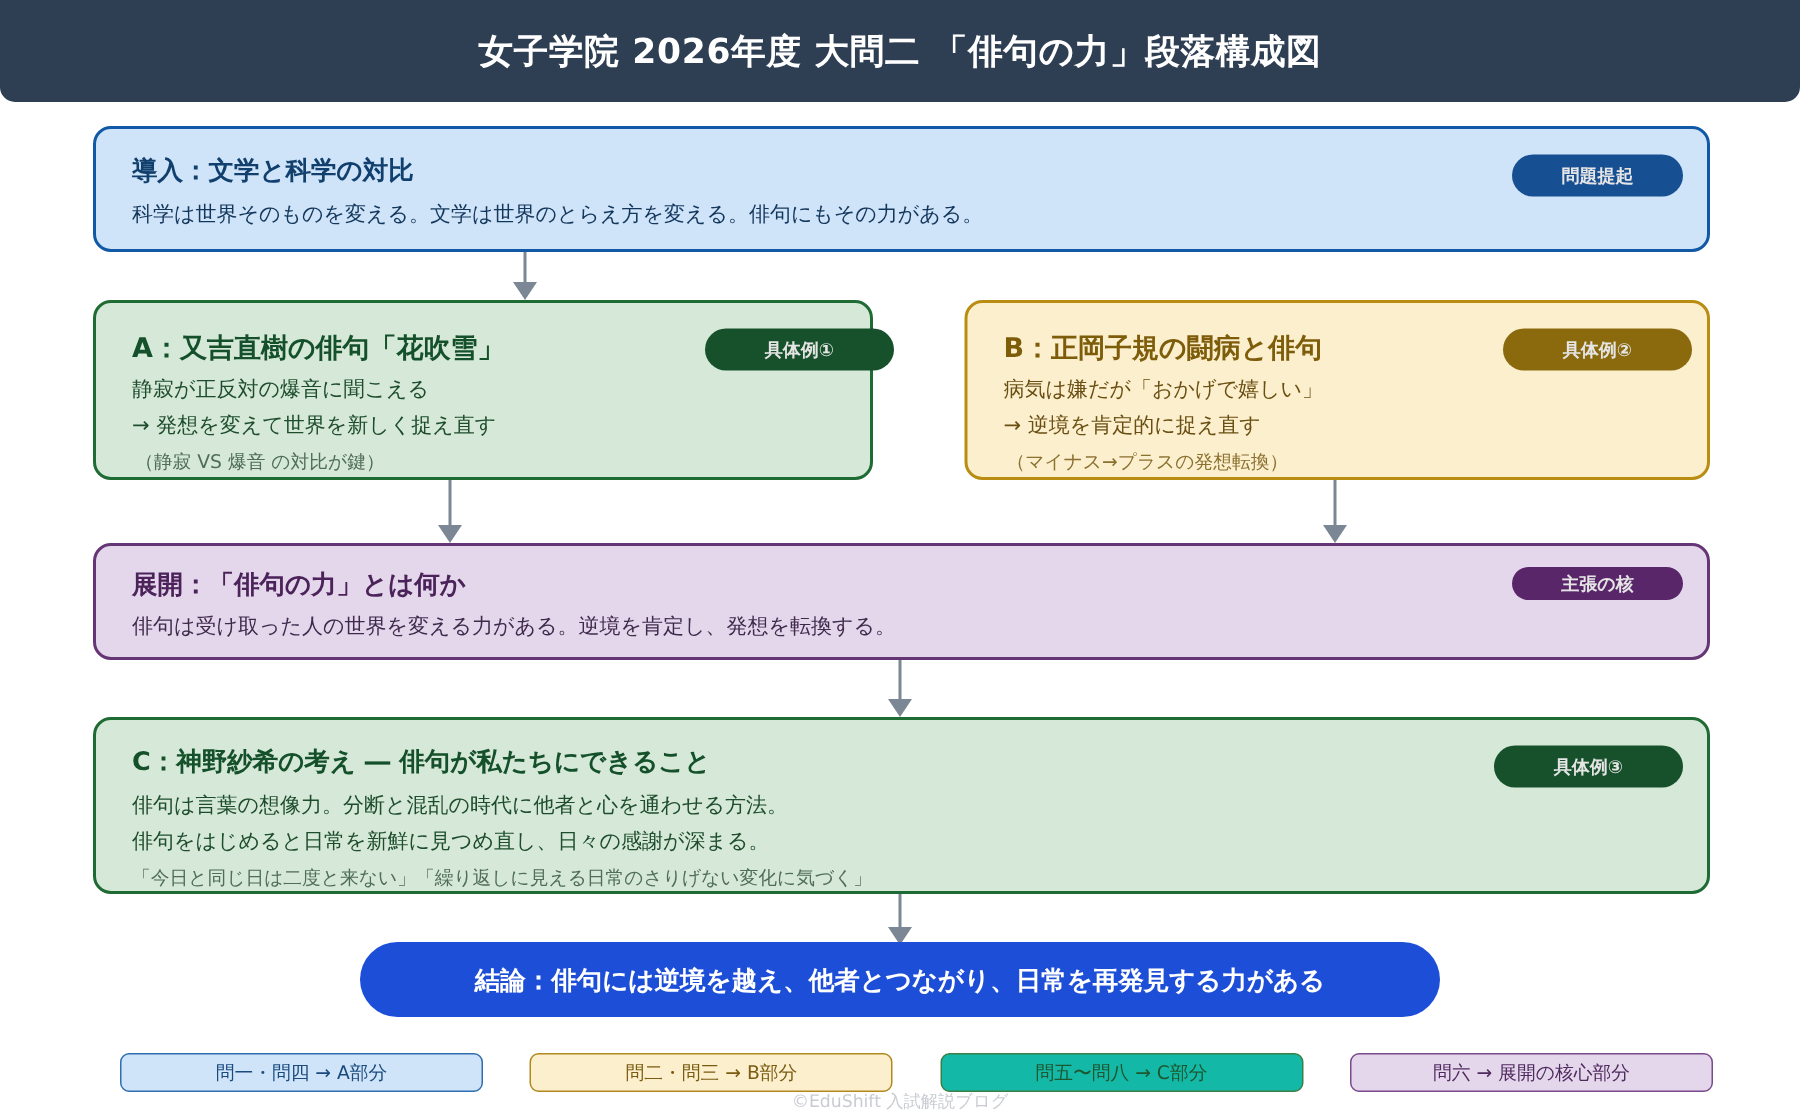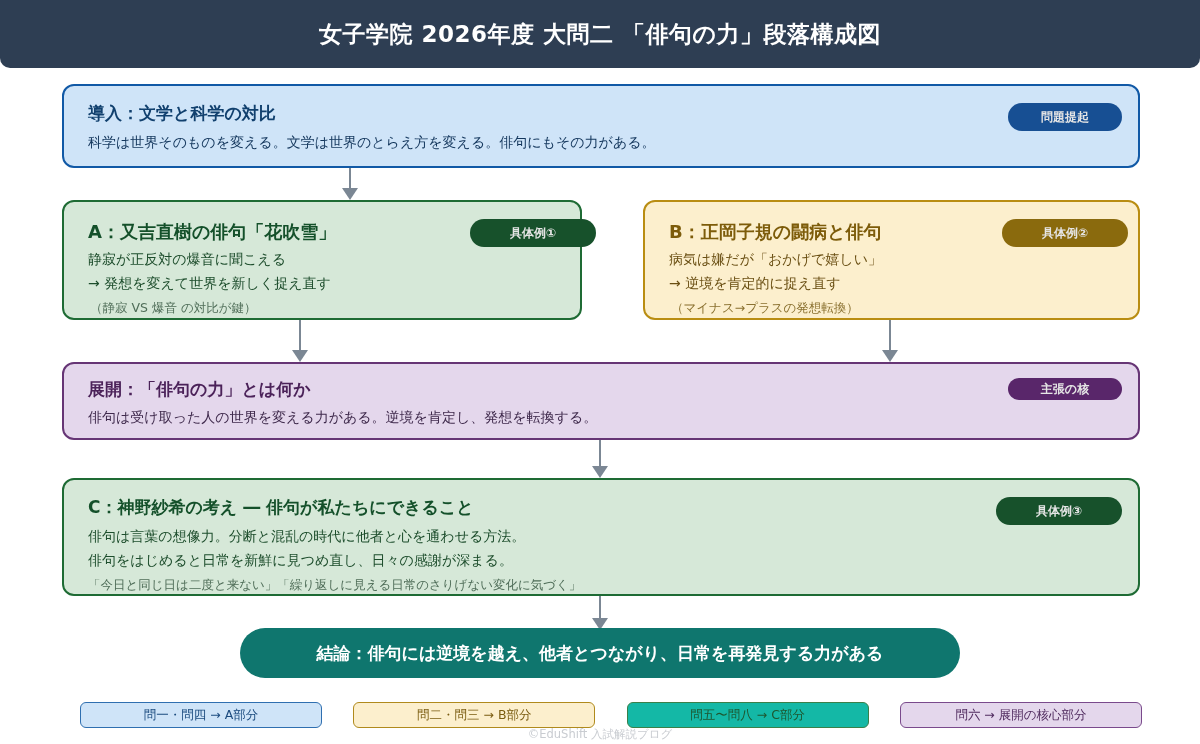--- a/index.html
+++ b/index.html
@@ -154,21 +154,21 @@
   #boxC .sub     { left: 24px; top: 97px; color: #4f6d58; }
   #boxC .badge {
     right: 16px; top: 17px; width: 126px; height: 28px;
     background: #17512b;
   }
 
   
   #conclusion {
     position: absolute;
     left: 240px; top: 628px; width: 720px; height: 50px;
-    background: #0f766e;
+    background: #1d4ed8;
     border-radius: 25px;
     display: flex; align-items: center; justify-content: center;
   }
   #conclusion .ctext {
     color: #ffffff;
     font-size: 17px;
     font-weight: bold;
     white-space: nowrap;
   }
 

